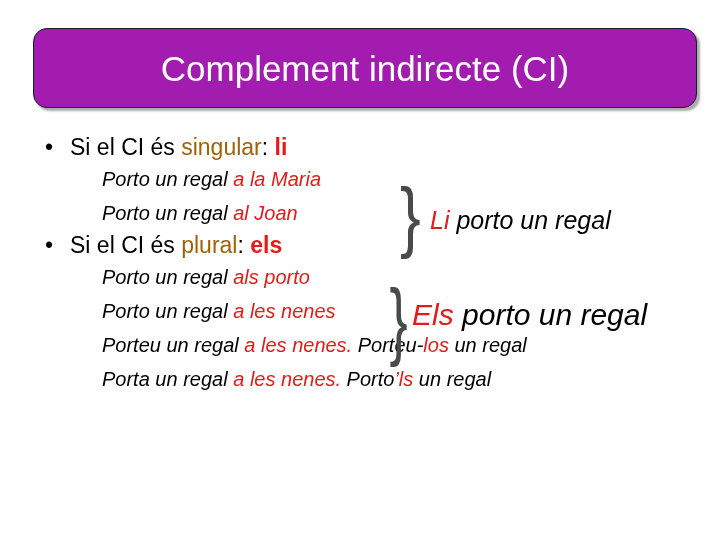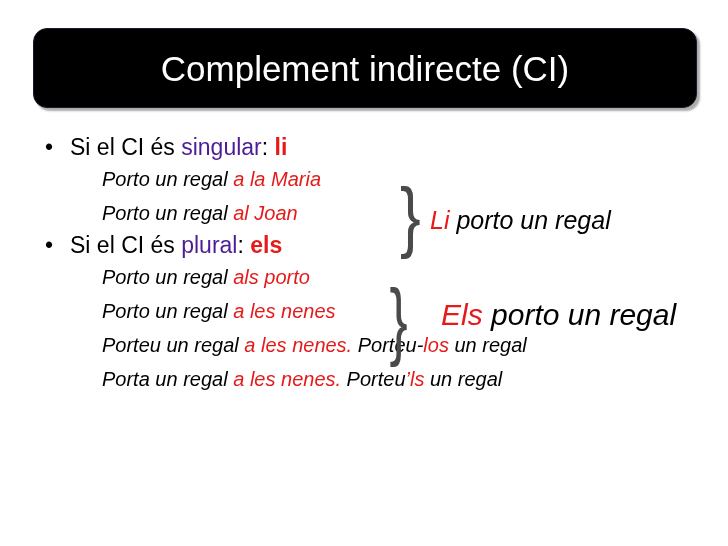--- a/index.html
+++ b/index.html
@@ -15,21 +15,21 @@
     position: relative;
   }
 
   
   .title-box {
     position: absolute;
     left: 33px;
     top: 28px;
     width: 664px;
     height: 80px;
-    background: #000000;
+    background: #a21caf;
     border: 1.5px solid #1a1a2e;
     border-radius: 14px;
     box-shadow: 3px 3px 2px rgba(70,70,70,0.45);
     display: flex;
     align-items: center;
     justify-content: center;
     box-sizing: border-box;
   }
   .title-text {
     color: #ffffff;
@@ -68,42 +68,41 @@
   .sub-row {
     padding-left: 102px;
     font-style: italic;
     font-size: 20px;
     color: #000000;
     line-height: 34px;
     height: 34px;
     white-space: nowrap;
   }
 
-  .green { color: #4c1d95; margin-top: 32px; }
+  .green { color: #a16207; margin-top: 32px; }
   .red   { color: #e51a1a; text-align: right; }
   .bold  { font-weight: bold; }
 
   
   .result {
     position: absolute;
     font-style: italic;
     color: #000000;
     white-space: nowrap;
     line-height: 1;
   }
   .result-1 {
     left: 430px;
     top: 208px;
     font-size: 25px;
   }
   .result-2 {
     left: 412px;
     top: 300px;
     font-size: 30px;
-    margin-left: 29px;
   }
 
   
   .brace {
     position: absolute;
     color: #4a4a4a;
     font-weight: 300;
     line-height: 1;
     transform-origin: center center;
     user-select: none;
@@ -152,21 +151,21 @@
 
   <div class="sub-row">
     <span>Porto un regal </span><span class="red">a les nenes</span>
   </div>
 
   <div class="sub-row">
     <span>Porteu un regal </span><span class="red">a les nenes.</span><span> Porteu-</span><span class="red">los</span><span> un regal</span>
   </div>
 
   <div class="sub-row">
-    <span>Porta un regal </span><span class="red">a les nenes.</span><span> Porteu</span><span class="red">’ls</span><span> un regal</span>
+    <span>Porta un regal </span><span class="red">a les nenes.</span><span> Porto</span><span class="red">’ls</span><span> un regal</span>
   </div>
 
 </div>
 
 <div class="brace brace-1">}</div>
 <div class="brace brace-2">}</div>
 
 <div class="result result-1">
   <span class="red">Li</span><span> porto un regal</span>
 </div>

